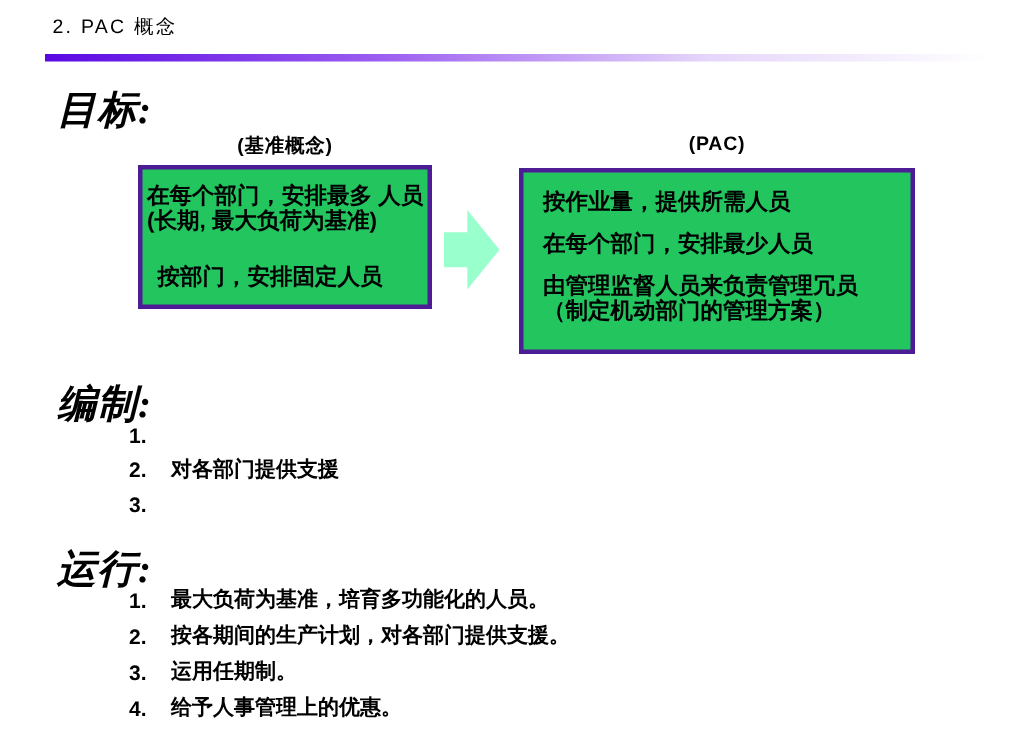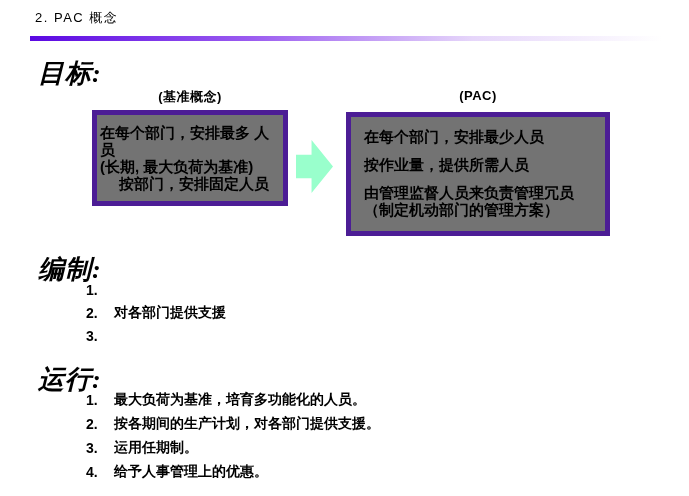--- a/index.html
+++ b/index.html
@@ -42,33 +42,33 @@
     top: 88px;
     font-size: 13px;
     font-weight: bold;
     text-align: center;
     letter-spacing: 0.5px;
   }
   .baseline-label { left: 92px;  width: 196px; }
   .pac-label      { left: 346px; width: 264px; }
   .concept-box {
     position: absolute;
-    background: #737373;
-    border: 5px solid #4c1d95;
+    background: #22c55e;
+    border: 3px solid #4c1d95;
     box-sizing: border-box;
     font-weight: bold;
     font-size: 15px;
     line-height: 17px;
   }
   .baseline-box {
     left: 92px; top: 110px;
     width: 196px; height: 96px;
     padding: 9px 2px 0 3px;
   }
-  .baseline-box .line3 { padding-left: 7px; text-align: center; }
+  .baseline-box .line3 { margin-top: 20px; padding-left: 7px; }
   .pac-box {
     left: 346px; top: 112px;
     width: 264px; height: 124px;
     padding: 11px 2px 0 13px;
   }
   .pac-box .spaced { margin-bottom: 11px; }
   .arrow {
     position: absolute;
     left: 296px; top: 140px;
     width: 37px; height: 53px;
@@ -106,22 +106,22 @@
 
   <div class="concept-box baseline-box">
     <div class="line1">在每个部门，安排最多 人员</div>
     <div class="line2">(长期, 最大负荷为基准)</div>
     <div class="line3">按部门，安排固定人员</div>
   </div>
 
   <div class="arrow"></div>
 
   <div class="concept-box pac-box">
+    <div class="spaced">按作业量，提供所需人员</div>
     <div class="spaced">在每个部门，安排最少人员</div>
-    <div class="spaced">按作业量，提供所需人员</div>
     <div>由管理监督人员来负责管理冗员</div>
     <div>（制定机动部门的管理方案）</div>
   </div>
 
   <div class="heading org-heading">编制:</div>
 
   <div class="num-list org-list">
     <div class="num-item">
       <span class="num">1.</span>
     </div>

